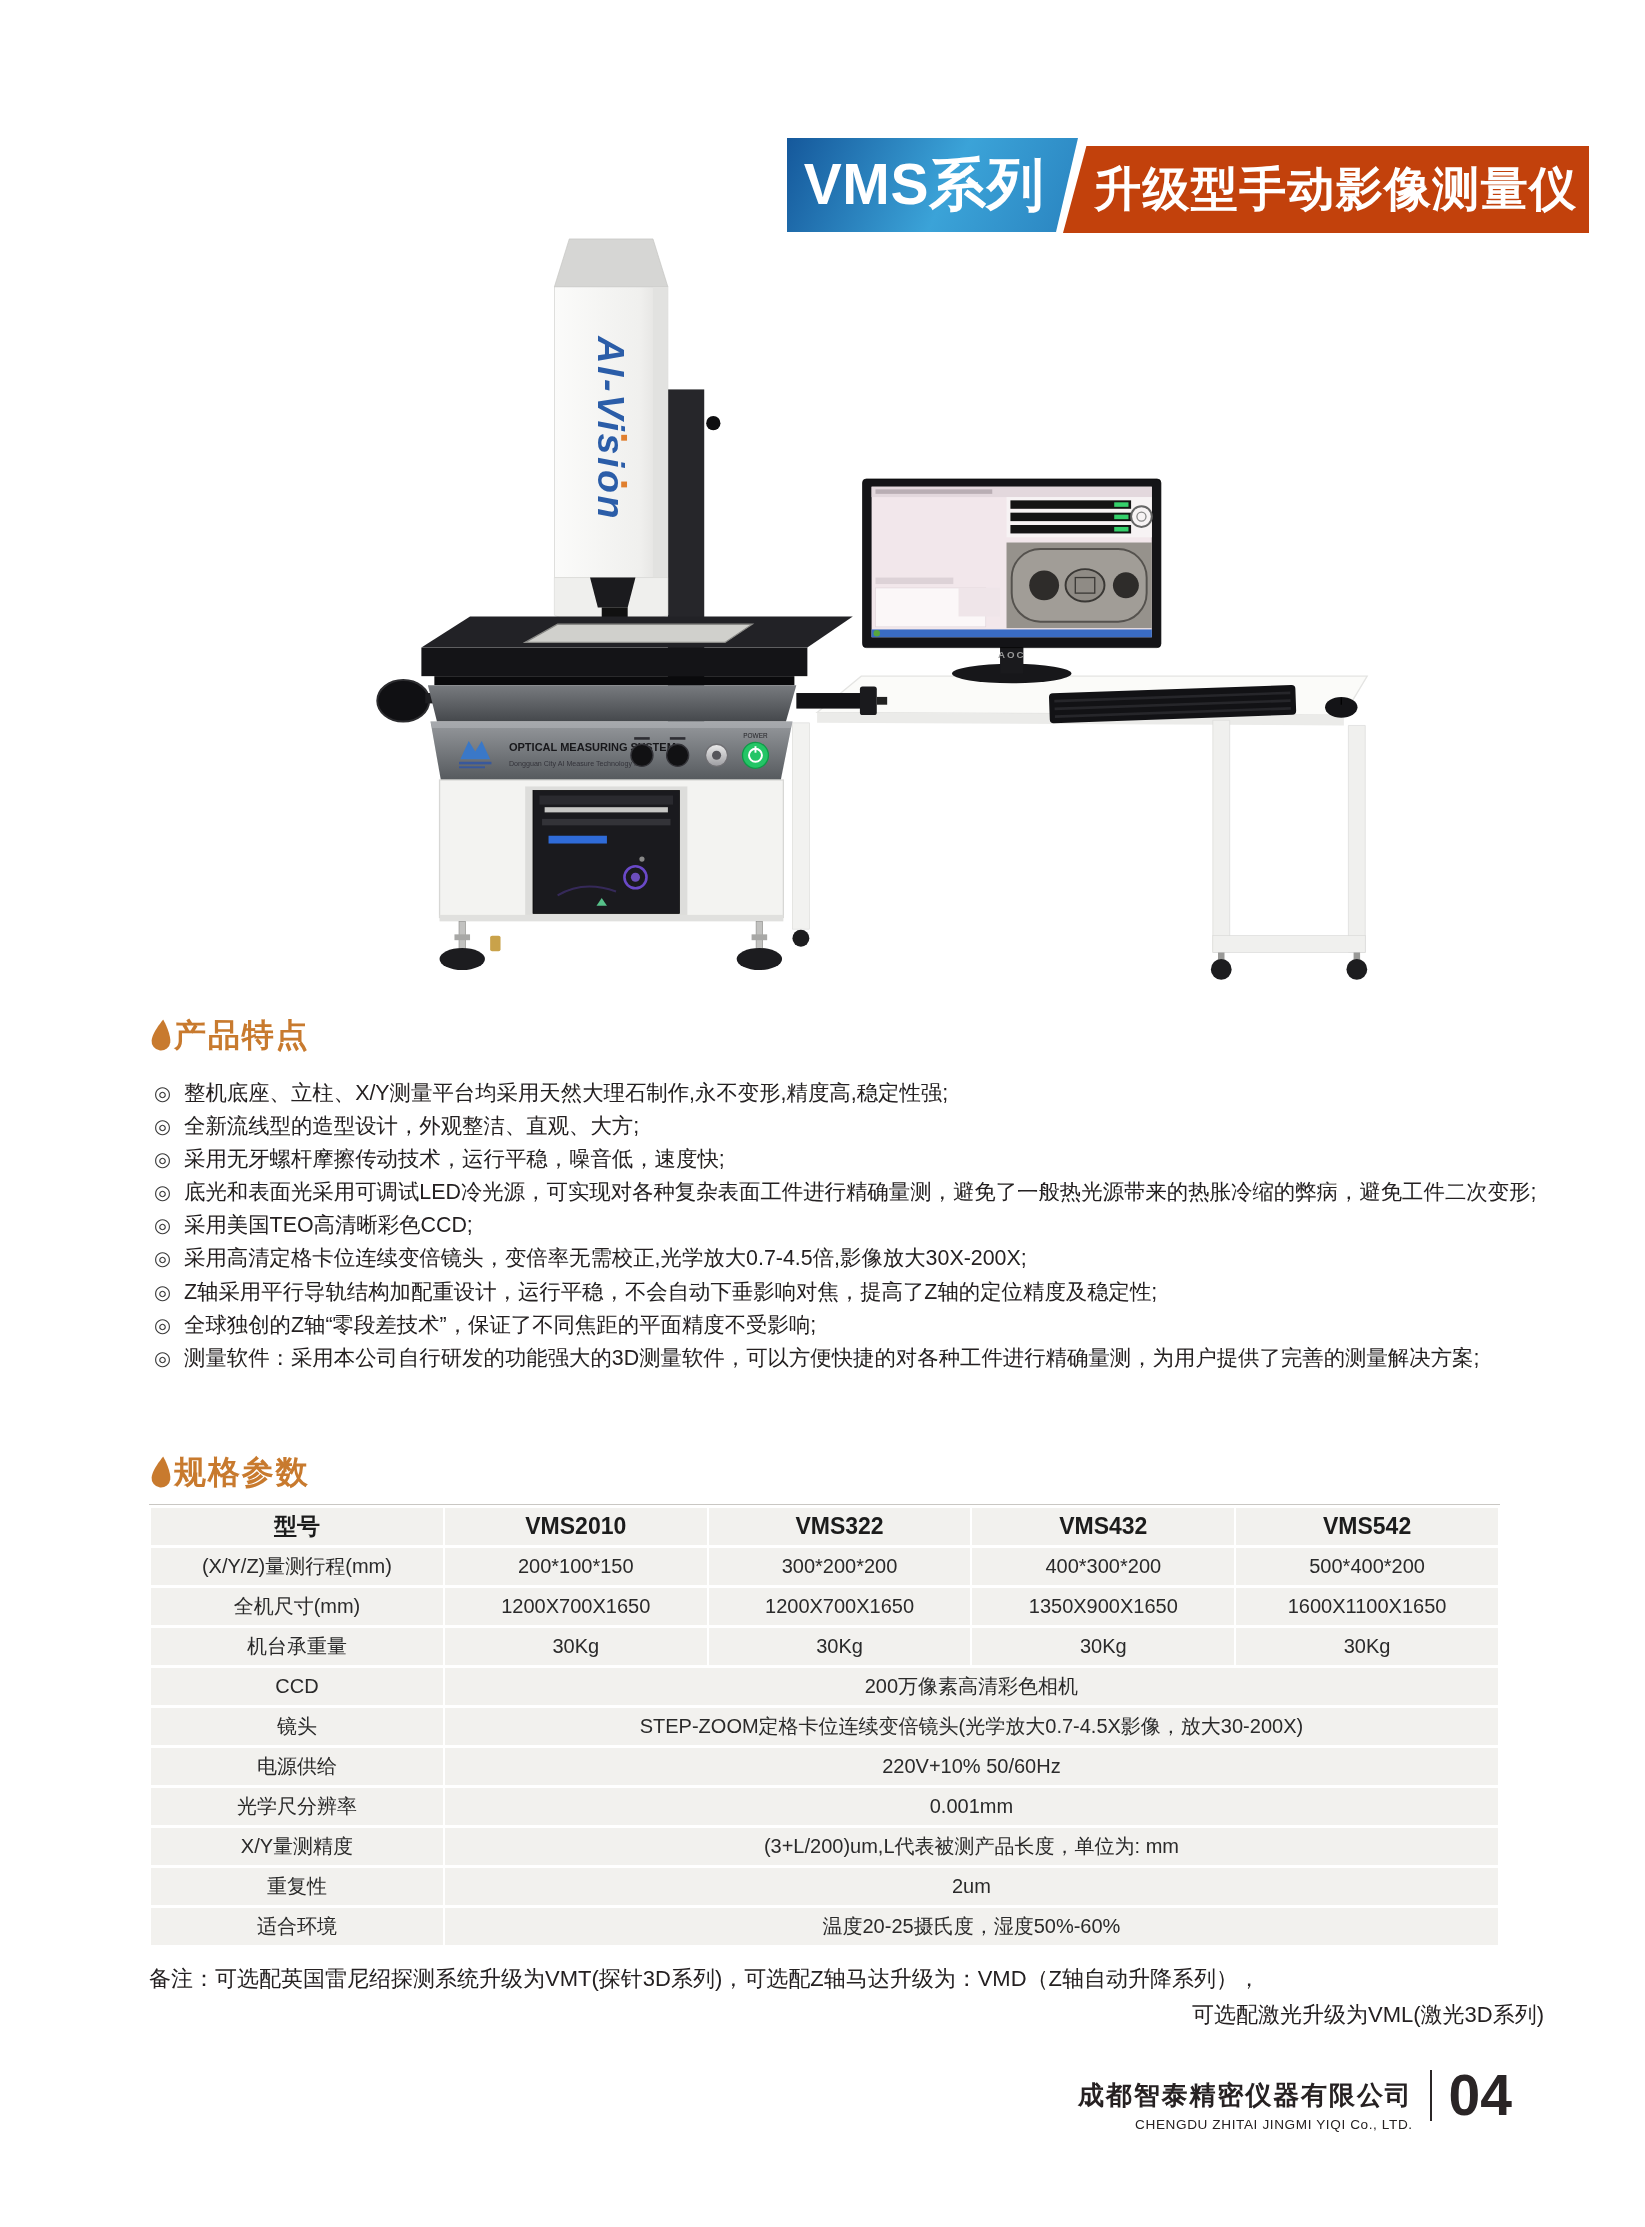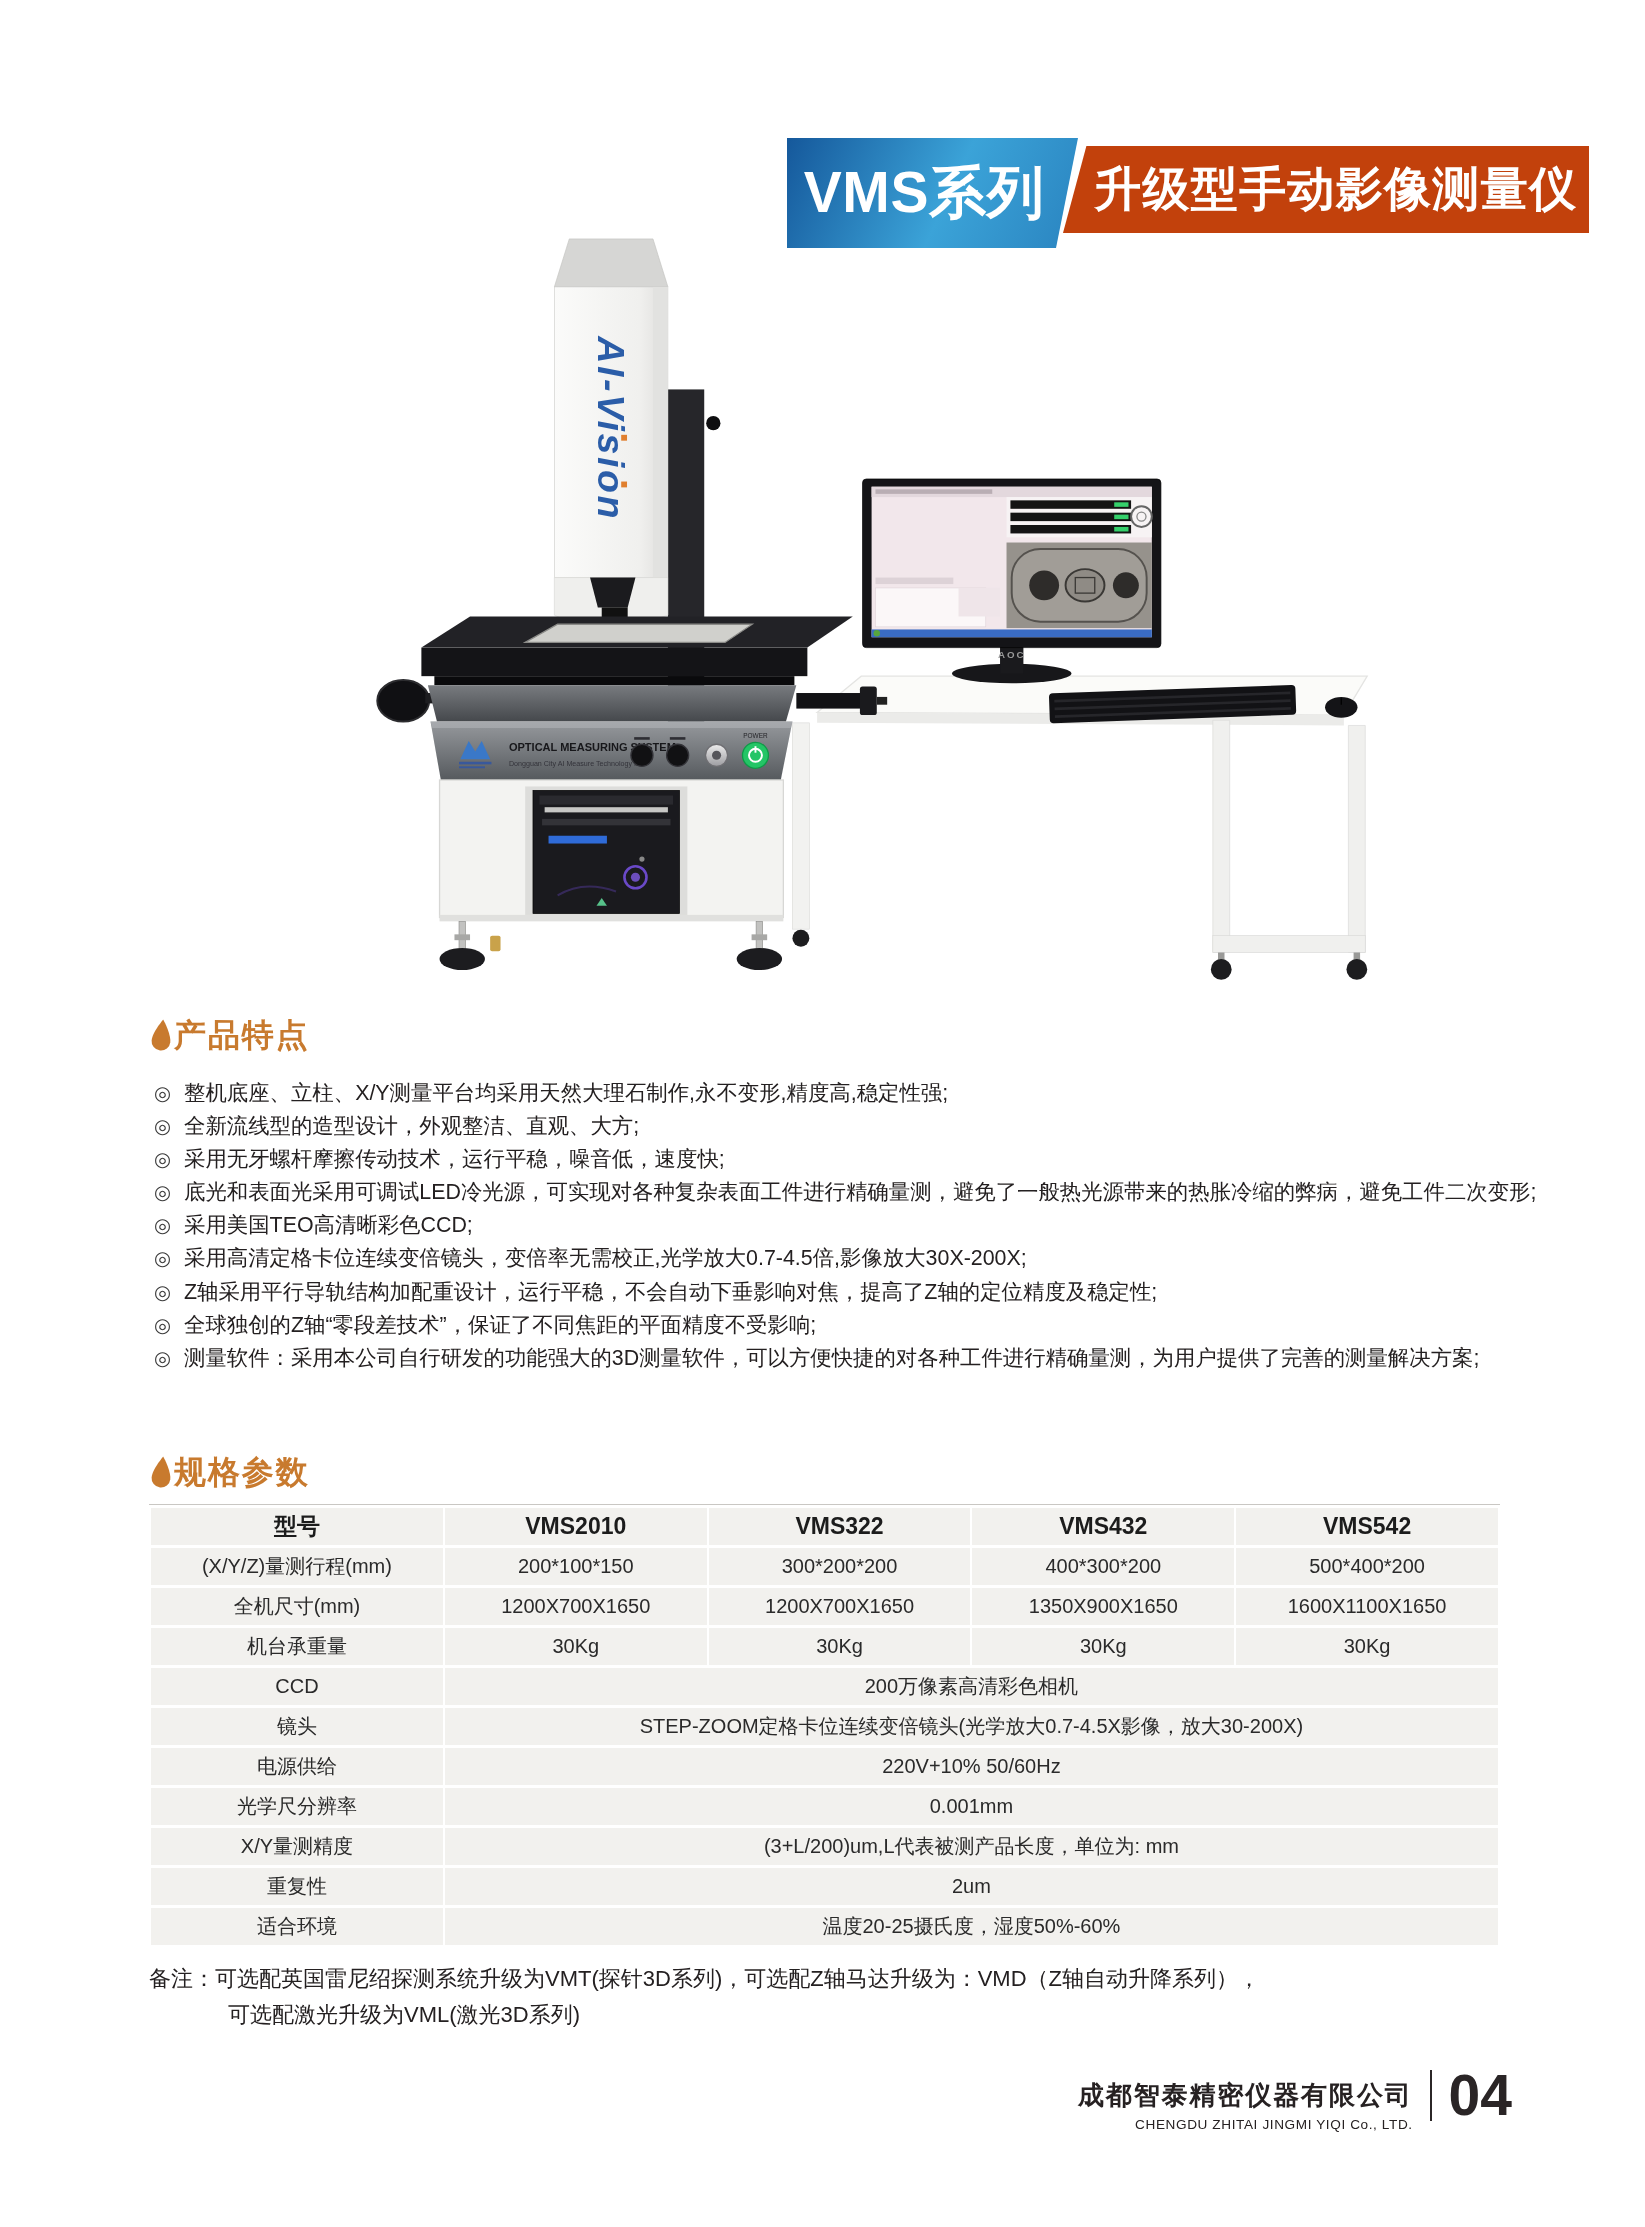--- a/index.html
+++ b/index.html
@@ -7,21 +7,21 @@
     position:relative;
     width:1646px;height:2227px;
     background:#ffffff;
     font-family:"Liberation Sans","DejaVu Sans",sans-serif;
     color:#242021;
     overflow:hidden;
   }
   
   .header-band{position:absolute;top:138px;left:0;width:1646px;height:87px;}
   .hb-blue{
-    position:absolute;left:787px;top:0;width:291px;height:110px;
+    position:absolute;left:787px;top:0;width:291px;height:94px;
     background:linear-gradient(115deg,#15589b 0%,#3ba3d8 55%,#2a84c0 100%);
     clip-path:polygon(0 0,100% 0,calc(100% - 22px) 100%,0 100%);
     display:flex;align-items:center;justify-content:center;
     padding-right:17px;box-sizing:border-box;
   }
   .hb-blue span{color:#fff;font-size:57px;font-weight:bold;letter-spacing:0.6px;}
   .hb-gray{
     position:absolute;left:1063px;top:8px;width:526px;height:87px;
     background:#c2410c;
     clip-path:polygon(23.4px 0,100% 0,100% 100%,0 100%);
@@ -47,21 +47,21 @@
   }
   .spec-table col.c-label{width:21.8%;}
   .spec-table col.c-val{width:19.55%;}
   .spec-table td,.spec-table th{
     background:#f2f1ee;height:37px;text-align:center;vertical-align:middle;
     font-size:20px;color:#2a2a2a;padding:0 6.5px;
   }
   .spec-table th{font-size:23px;font-weight:bold;color:#1c1c1c;}
   
   .note{position:absolute;left:149px;top:1961px;width:1395px;font-size:22px;line-height:36px;color:#242021;}
-  .note .line2{padding-left:79px;}
+  .note .line2{padding-left:79px;text-align:right;}
   
   .footer{position:absolute;top:2059px;right:134px;display:flex;align-items:center;}
   .f-company{text-align:right;}
   .f-cn{font-size:26px;font-weight:bold;color:#262122;letter-spacing:1.9px;margin-top:19px;}
   .f-en{font-size:13.6px;color:#262122;letter-spacing:0.6px;margin-top:3.9px;}
   .f-divider{width:1.9px;height:51px;background:#2b2627;margin:0 17px;}
   .f-num{font-size:57px;font-weight:bold;color:#2a2526;line-height:51px;}
   
   .svg-txt{font-family:"Liberation Sans","DejaVu Sans",sans-serif;}
 </style>

